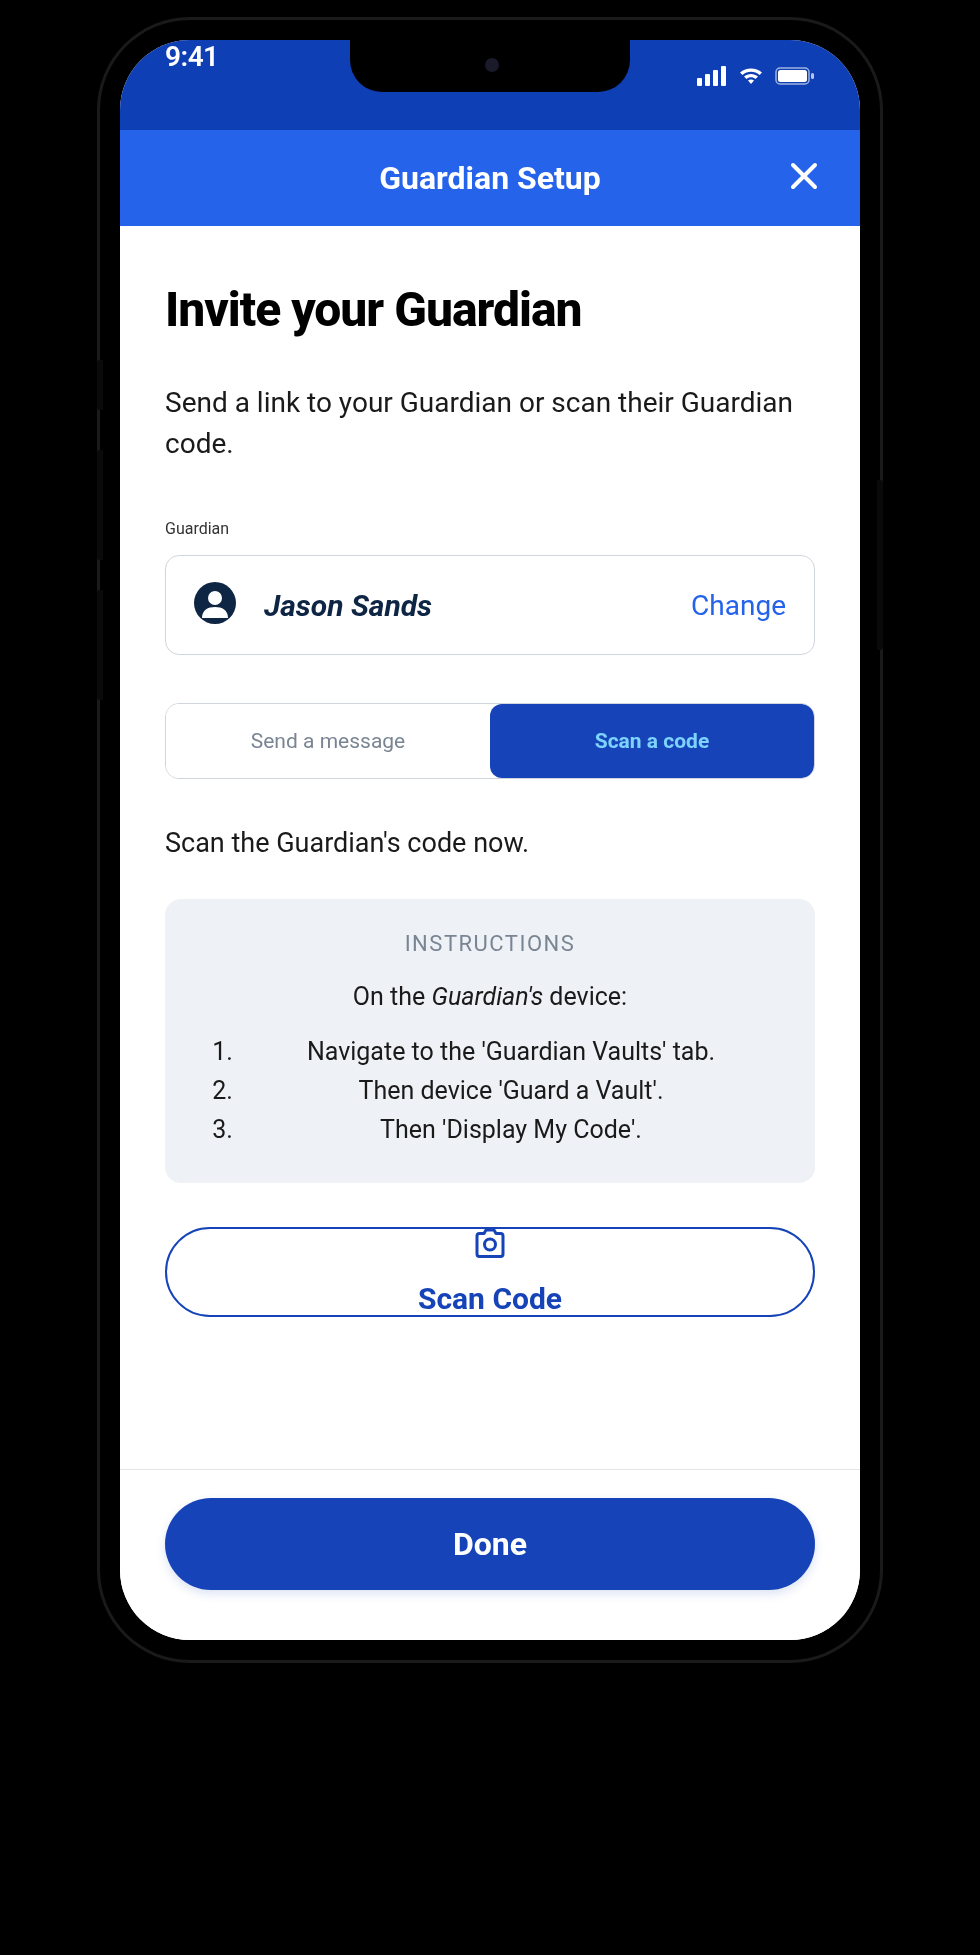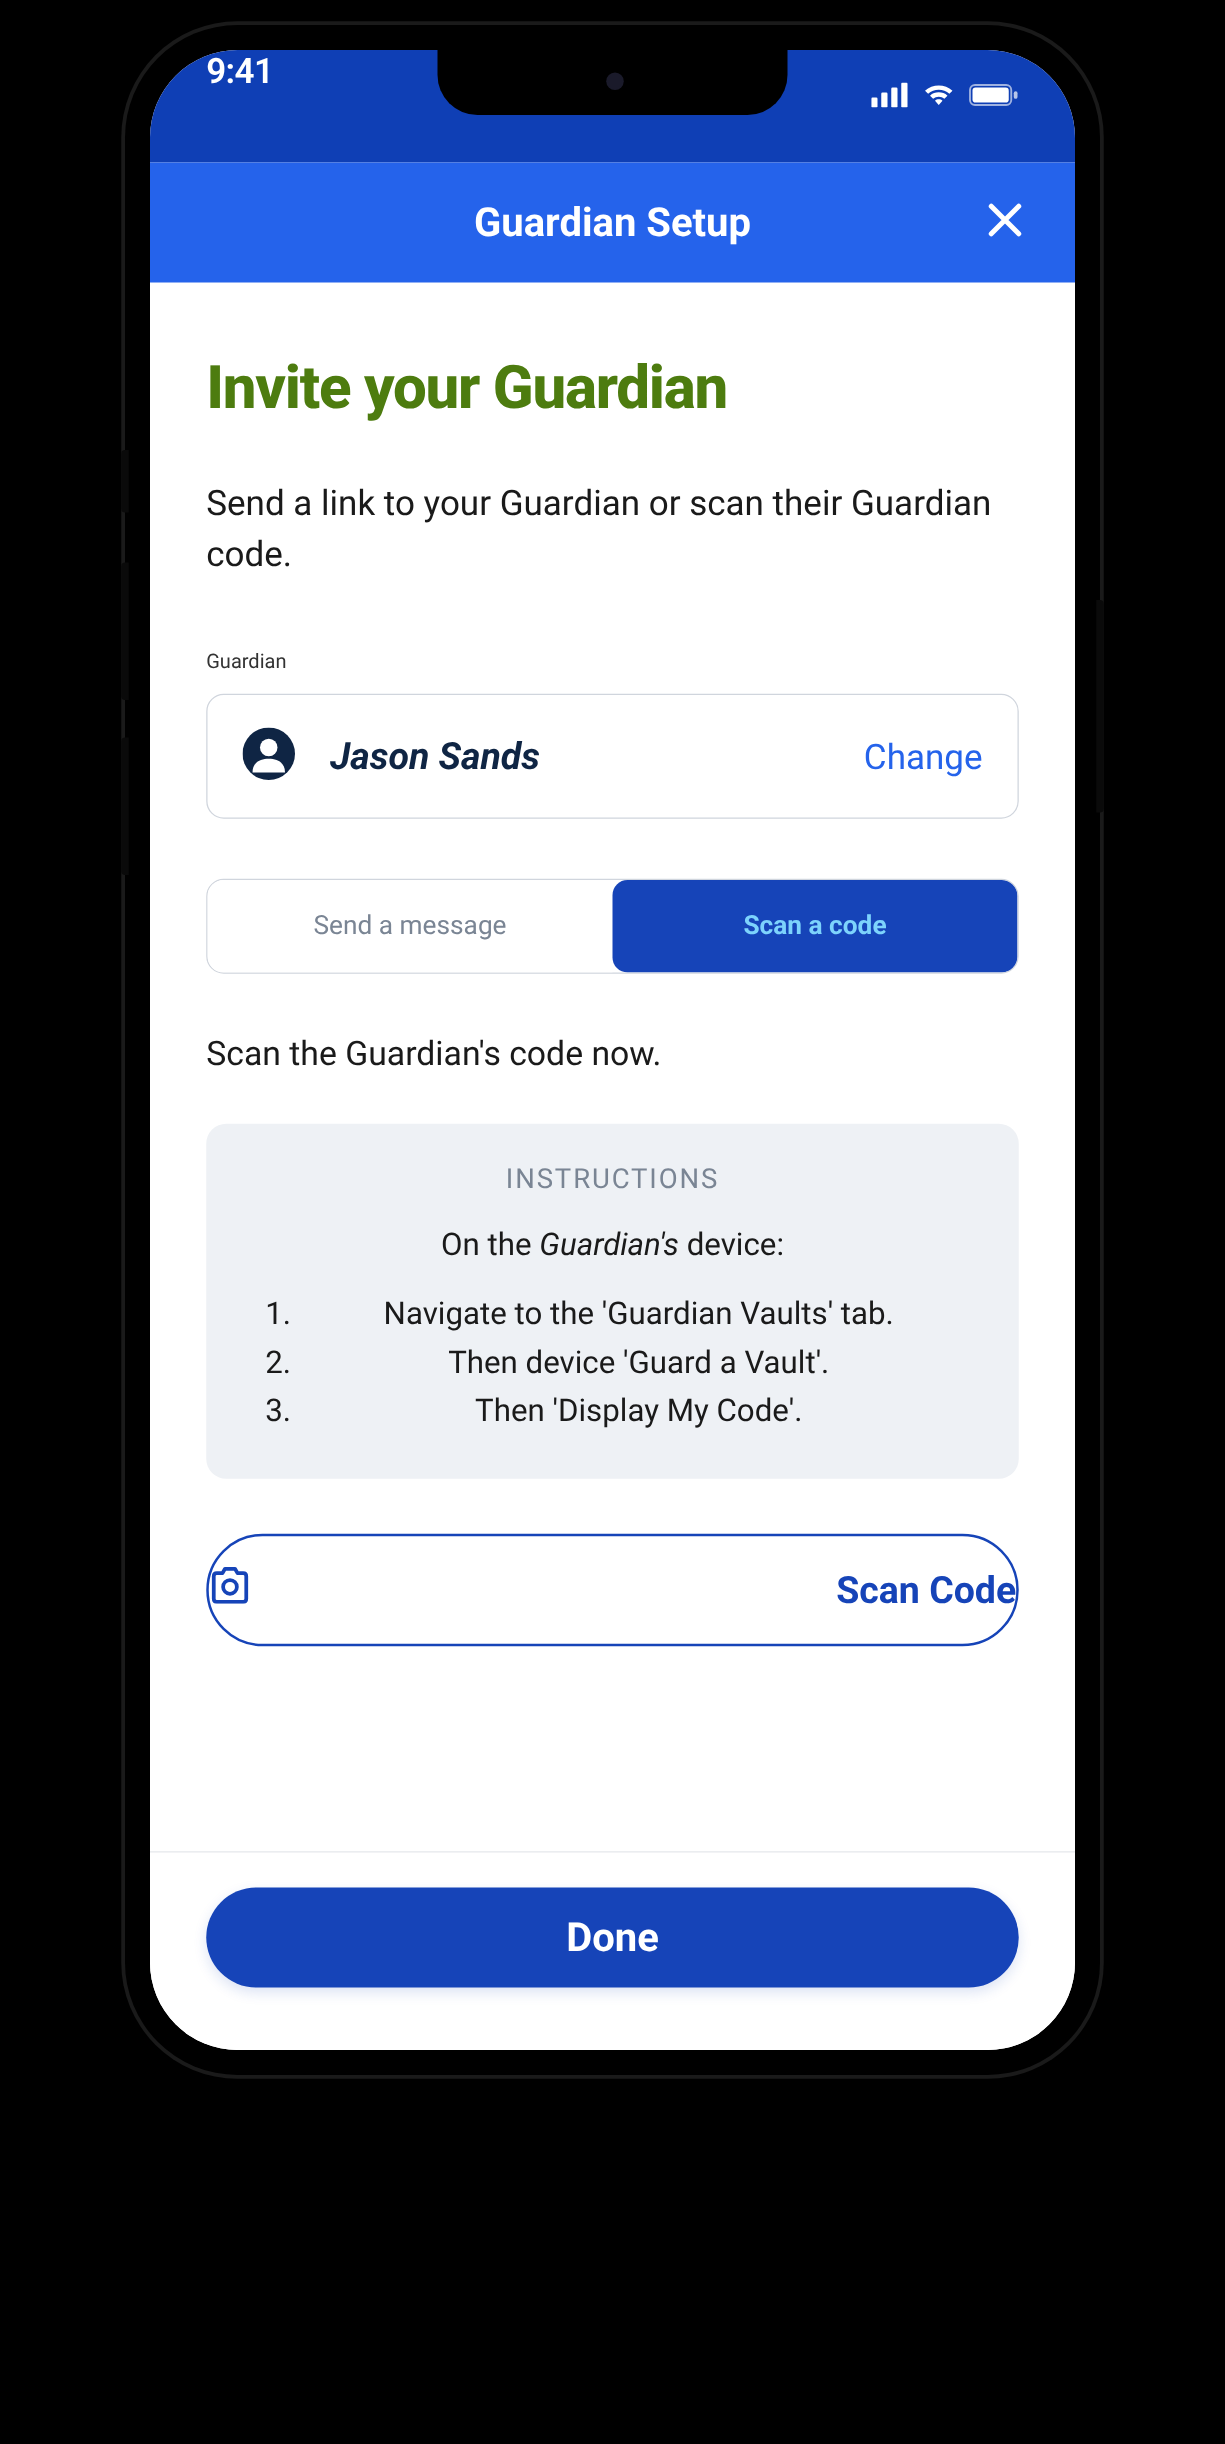--- a/index.html
+++ b/index.html
@@ -91,21 +91,21 @@
       transform: translateY(-50%);
       color: #fff;
       cursor: pointer;
     }
     .content {
       padding: 55px 45px 0;
     }
     .page-title {
       font-size: 48px;
       font-weight: 800;
-      color: #4d7c0f;
+      color: #000000;
       margin-bottom: 45px;
       letter-spacing: -1px;
     }
     .page-subtitle {
       font-size: 28px;
       color: #1a1a1a;
       line-height: 1.45;
       margin-bottom: 55px;
     }
     .field-label {
@@ -195,41 +195,42 @@
       font-size: 25px;
       color: #1a1a1a;
       line-height: 1.55;
     }
     .scan-btn {
       border: 2.5px solid #1644b8;
       border-radius: 50px;
       height: 90px;
       display: flex;
       align-items: center;
-      justify-content: space-between;
+      justify-content: center;
       gap: 16px;
       font-size: 30px;
       font-weight: 700;
       color: #1644b8;
       cursor: pointer;
       margin-bottom: 16px;
+      flex-direction: column;
     }
     .footer-bar {
       position: absolute;
       bottom: 0;
       left: 0;
       right: 0;
       padding: 28px 45px 50px;
       border-top: 1px solid #e5e7eb;
       background: #fff;
     }
     .done-btn {
       background: #1644b8;
       border-radius: 50px;
-      height: 80px;
+      height: 92px;
       display: flex;
       align-items: center;
       justify-content: center;
       font-size: 32px;
       font-weight: 700;
       color: #fff;
       cursor: pointer;
       box-shadow: 0 4px 10px rgba(22,68,184,0.15);
     }
     .side-btn { position: absolute; background: #0a0a0a; }

